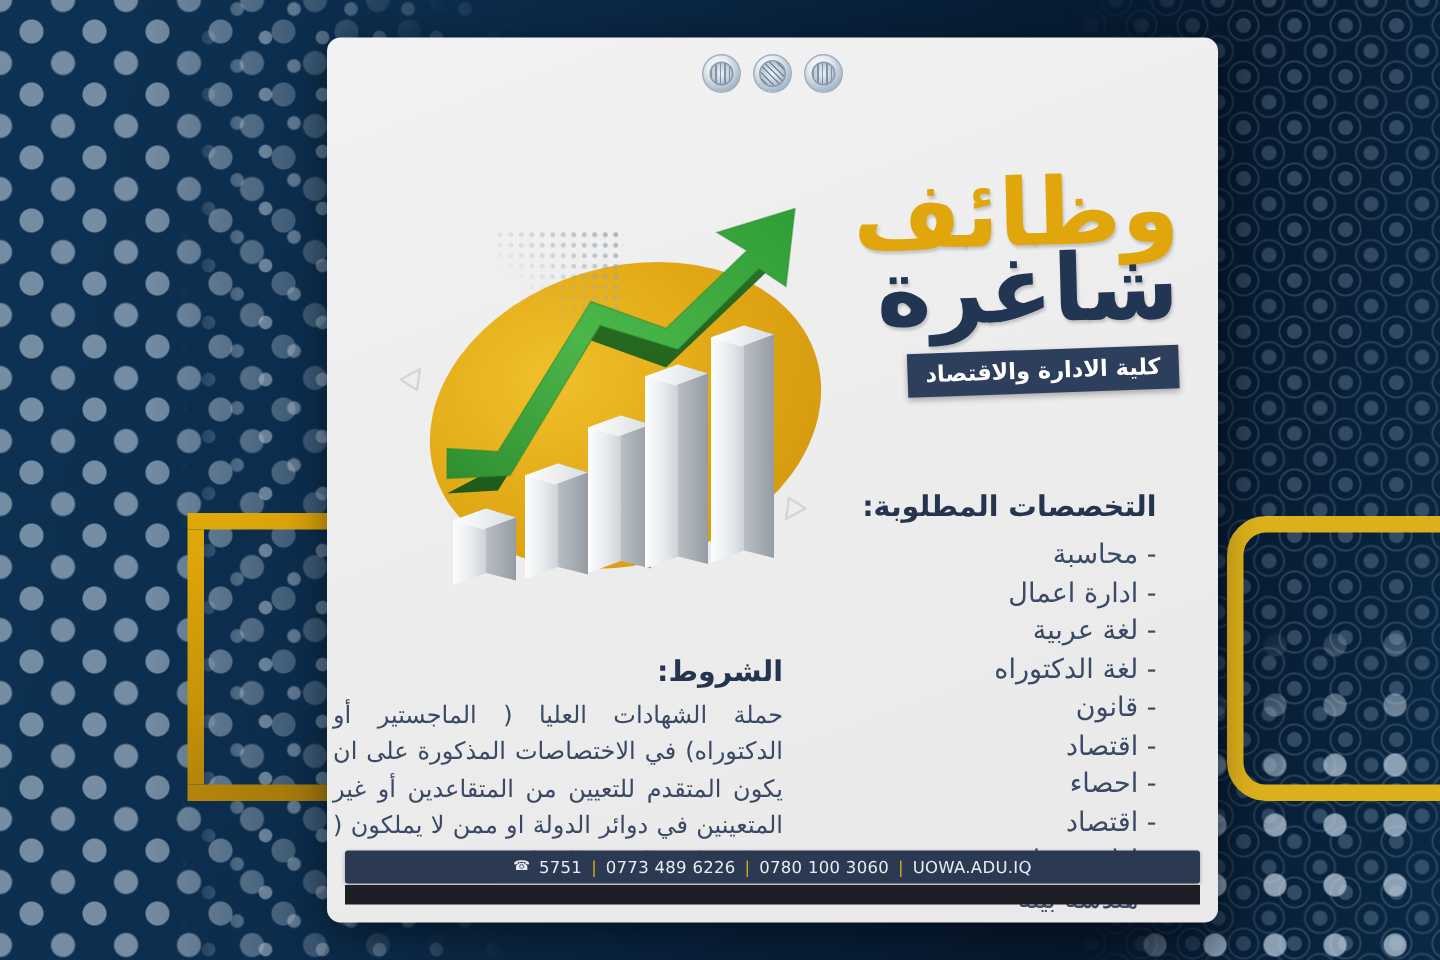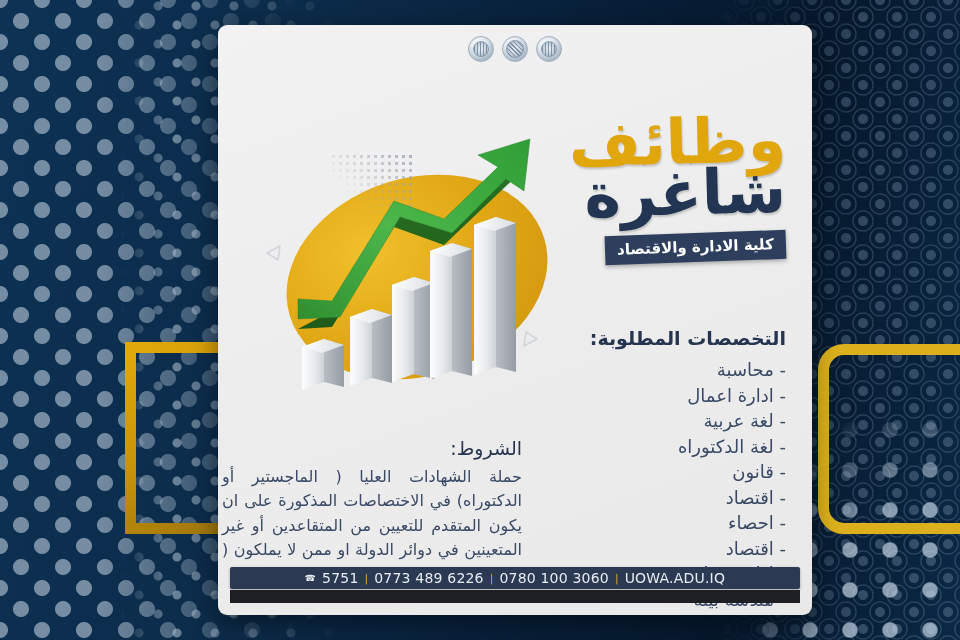--- a/index.html
+++ b/index.html
@@ -128,37 +128,37 @@
     -webkit-mask-image:linear-gradient(225deg,#000,rgba(0,0,0,0) 75%);
             mask-image:linear-gradient(225deg,#000,rgba(0,0,0,0) 75%);
     opacity:.85;
   }
   .tri { position:absolute; width:20px; height:20px; }
   .tri svg { width:100%; height:100%; }
   .tri.a { left:2px; top:110px; transform:rotate(0deg); }
   .tri.b { left:258px; top:196px; transform:rotate(180deg); }
 
   
-  #specs { position:absolute; right:26px; top:302px; width:300px;
+  #specs { position:absolute; right:41px; top:302px; width:300px;
            direction:rtl; text-align:right; color:#2c3b57; }
   #specs h3 { font-size:19px; font-weight:bold; margin-bottom:8px; color:#253консole; color:#253550; }
   #specs ul { list-style:none; }
   #specs li { font-size:18px; line-height:1.42; color:#3a4a66; white-space:nowrap; }
 
   #conds { position:absolute; right:290px; top:412px; width:300px;
            direction:rtl; text-align:right; color:#2c3b57; }
-  #conds h3 { font-size:19px; font-weight:normal; margin-bottom:6px; color:#253550; }
+  #conds h3 { font-size:19px; font-weight:bold; margin-bottom:6px; color:#253550; }
   #conds p { font-size:16px; line-height:1.52; color:#3a4a66; text-align:justify; text-align-last:right; }
 
   
   #footer { position:absolute; left:12px; right:12px; bottom:26px; height:22px;
             background:#2b3a52; border-radius:2px;
             display:flex; align-items:center; justify-content:center; gap:6px;
             box-shadow:0 1px 3px rgba(0,0,0,.3); }
-  #footer .ftxt { color:#e8ecf2; font-size:14px; letter-spacing:.2px; }
+  #footer .ftxt { color:#e8ecf2; font-size:11px; letter-spacing:.2px; }
   #footer .sep { color:#d8a91d; font-size:11px; }
   #footer .phone { color:#e8ecf2; font-size:9px; }
   #footer-strip { position:absolute; left:12px; right:12px; bottom:12px; height:13px;
                   background:#1d1f24; }
 </style>
 </head>
 <body>
 
 <div id="bg">
   <div class="hexfield"></div>

